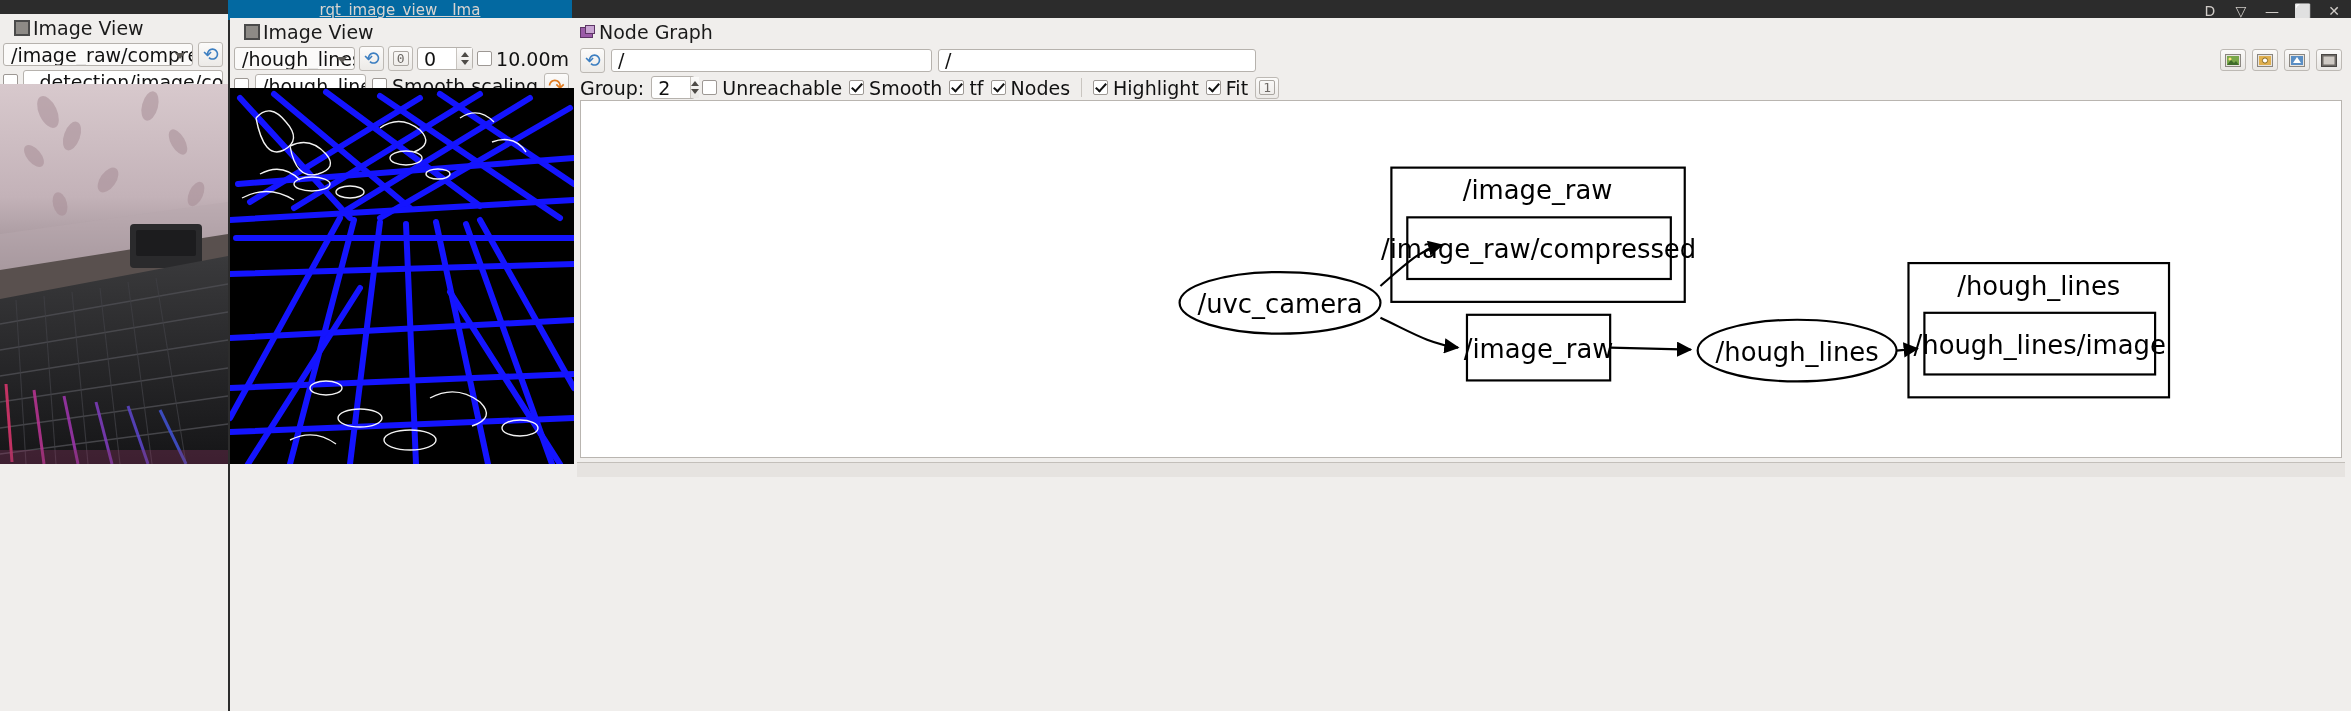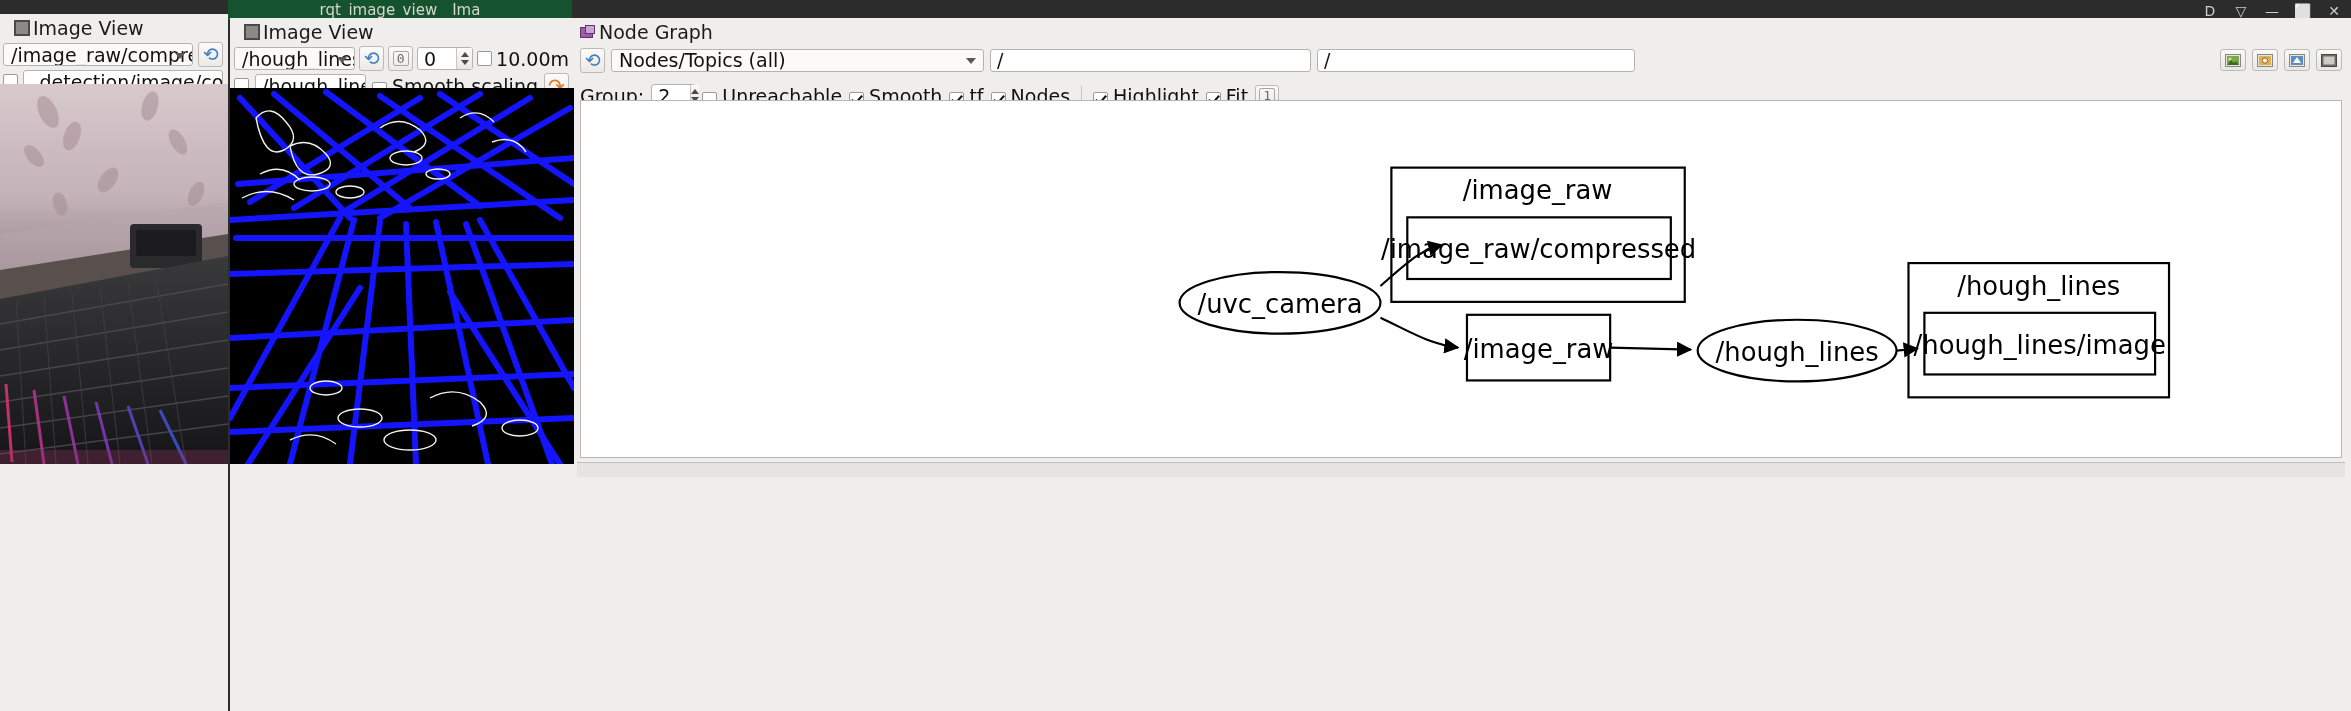--- a/index.html
+++ b/index.html
@@ -1,21 +1,21 @@
 <!DOCTYPE html>
 <html><head>
 <meta charset="utf-8">
 <style>
   html,body{margin:0;padding:0;background:#2c2c2c;}
   body{width:2351px;height:711px;overflow:hidden;font-family:"DejaVu Sans","Liberation Sans",sans-serif;}
   .root{position:relative;width:2351px;height:711px;}
 
   
-  .titlebar{position:absolute;background:#14532d;color:#d8d4d0;font-size:19px;
-            display:flex;align-items:center;justify-content:center;}
+  .titlebar{position:absolute;background:#0369a1;color:#d8d4d0;font-size:19px;
+            display:flex;align-items:center;justify-content:center;text-decoration:underline;}
   .panel{position:absolute;background:#f0eeec;overflow:hidden;}
   .panelhdr{height:27px;display:flex;align-items:center;padding:0 14px;font-size:19px;color:#1a1a1a;}
   .dockicon{width:12px;height:12px;border:2px solid #4a4a4a;background:#8d8a86;margin-right:3px;flex:none;}
   .rqticon{width:15px;height:14px;margin-right:4px;flex:none;position:relative;}
   .rqticon:before{content:"";position:absolute;left:0;top:2px;width:11px;height:9px;background:#9b5ba8;border:1px solid #5d3566;}
   .rqticon:after{content:"";position:absolute;left:5px;top:0;width:8px;height:7px;background:#c9a5d2;border:1px solid #5d3566;}
 
   .row{display:flex;align-items:center;gap:5px;padding:0 5px;height:27px;font-size:19px;color:#111;}
 
   .combo{position:relative;height:23px;background:#fbfaf9;border:1px solid #b6b2ad;border-radius:3px;
@@ -34,21 +34,21 @@
           border:1px solid #a9a5a0;border-radius:2px;padding:0 3px;line-height:13px;}
 
   .spin{height:23px;display:flex;align-items:stretch;border:1px solid #b6b2ad;border-radius:3px;background:#fff;box-sizing:border-box;}
   .spin .v{padding:0 6px;display:flex;align-items:center;font-size:19px;color:#111;min-width:26px;}
   .spin .ud{width:15px;border-left:1px solid #c8c4bf;background:linear-gradient(#fbfaf9,#e9e7e4);
             display:flex;flex-direction:column;align-items:center;justify-content:center;gap:3px;}
   .spin .ud i{display:block;width:0;height:0;border-left:4px solid transparent;border-right:4px solid transparent;}
   .spin .ud i.u{border-bottom:5px solid #4d4a46;}
   .spin .ud i.d{border-top:5px solid #4d4a46;}
 
-  .cb{display:flex;align-items:flex-end;gap:5px;font-size:19px;color:#111;white-space:nowrap;}
+  .cb{display:flex;align-items:center;gap:5px;font-size:19px;color:#111;white-space:nowrap;}
   .box{width:15px;height:15px;border:1px solid #9d9894;background:#fff;border-radius:2px;flex:none;position:relative;box-sizing:border-box;}
   .box.on:after{content:"";position:absolute;left:4px;top:0px;width:4px;height:9px;border:solid #111;
                 border-width:0 2px 2px 0;transform:rotate(42deg);}
 
   .sep{width:1px;height:19px;background:#c9c5c0;margin:0 4px;}
 
   
   .imgleft{position:absolute;left:0;top:84px;width:228px;height:380px;background:#151515;overflow:hidden;}
   .imgmid{position:absolute;left:230px;top:88px;width:344px;height:376px;background:#050505;overflow:hidden;}
 
@@ -258,24 +258,20 @@
   <div class="panel" style="left:574px;top:18px;width:1777px;height:693px;">
     <div class="panelhdr" style="padding-left:6px;">
       <span class="rqticon"></span>
       <span>Node Graph</span>
     </div>
 
     <div class="row" style="padding-left:6px;gap:6px;height:30px;">
       <div class="btn">
         <span class="refresh">⟳</span>
       </div>
-      <div class="combo" style="width:373px;">
-        <span>Nodes/Topics (all)</span>
-        <span class="arw"></span>
-      </div>
       <div class="txtfield" style="width:321px;">
         <span>/</span>
       </div>
       <div class="txtfield" style="width:318px;">
         <span>/</span>
       </div>
       <span style="flex:1"></span>
       <div class="iconbtn">
         <svg width="16" height="13" viewBox="0 0 16 13">
           <rect x="0.5" y="0.5" width="15" height="12" fill="#e8e4df" stroke="#8a8680"></rect>
@@ -299,21 +295,21 @@
         </svg>
       </div>
       <div class="iconbtn" style="margin-right:4px;">
         <svg width="16" height="13" viewBox="0 0 16 13">
           <rect x="0.5" y="0.5" width="15" height="12" fill="#6e6a66" stroke="#4a4744"></rect>
           <rect x="2.5" y="2.5" width="11" height="8" fill="#cfcac4"></rect>
         </svg>
       </div>
     </div>
 
-    <div class="row" style="padding-left:6px;gap:7px;height:25px;margin-top:8px;">
+    <div class="row" style="padding-left:6px;gap:7px;height:25px;">
       <span>Group:</span>
       <div class="spin" style="width:44px;">
         <span class="v">2</span>
         <span class="ud">
             <i class="u"></i>
             <i class="d"></i>
           </span>
       </div>
       <span class="cb">
         <span class="box"></span>

